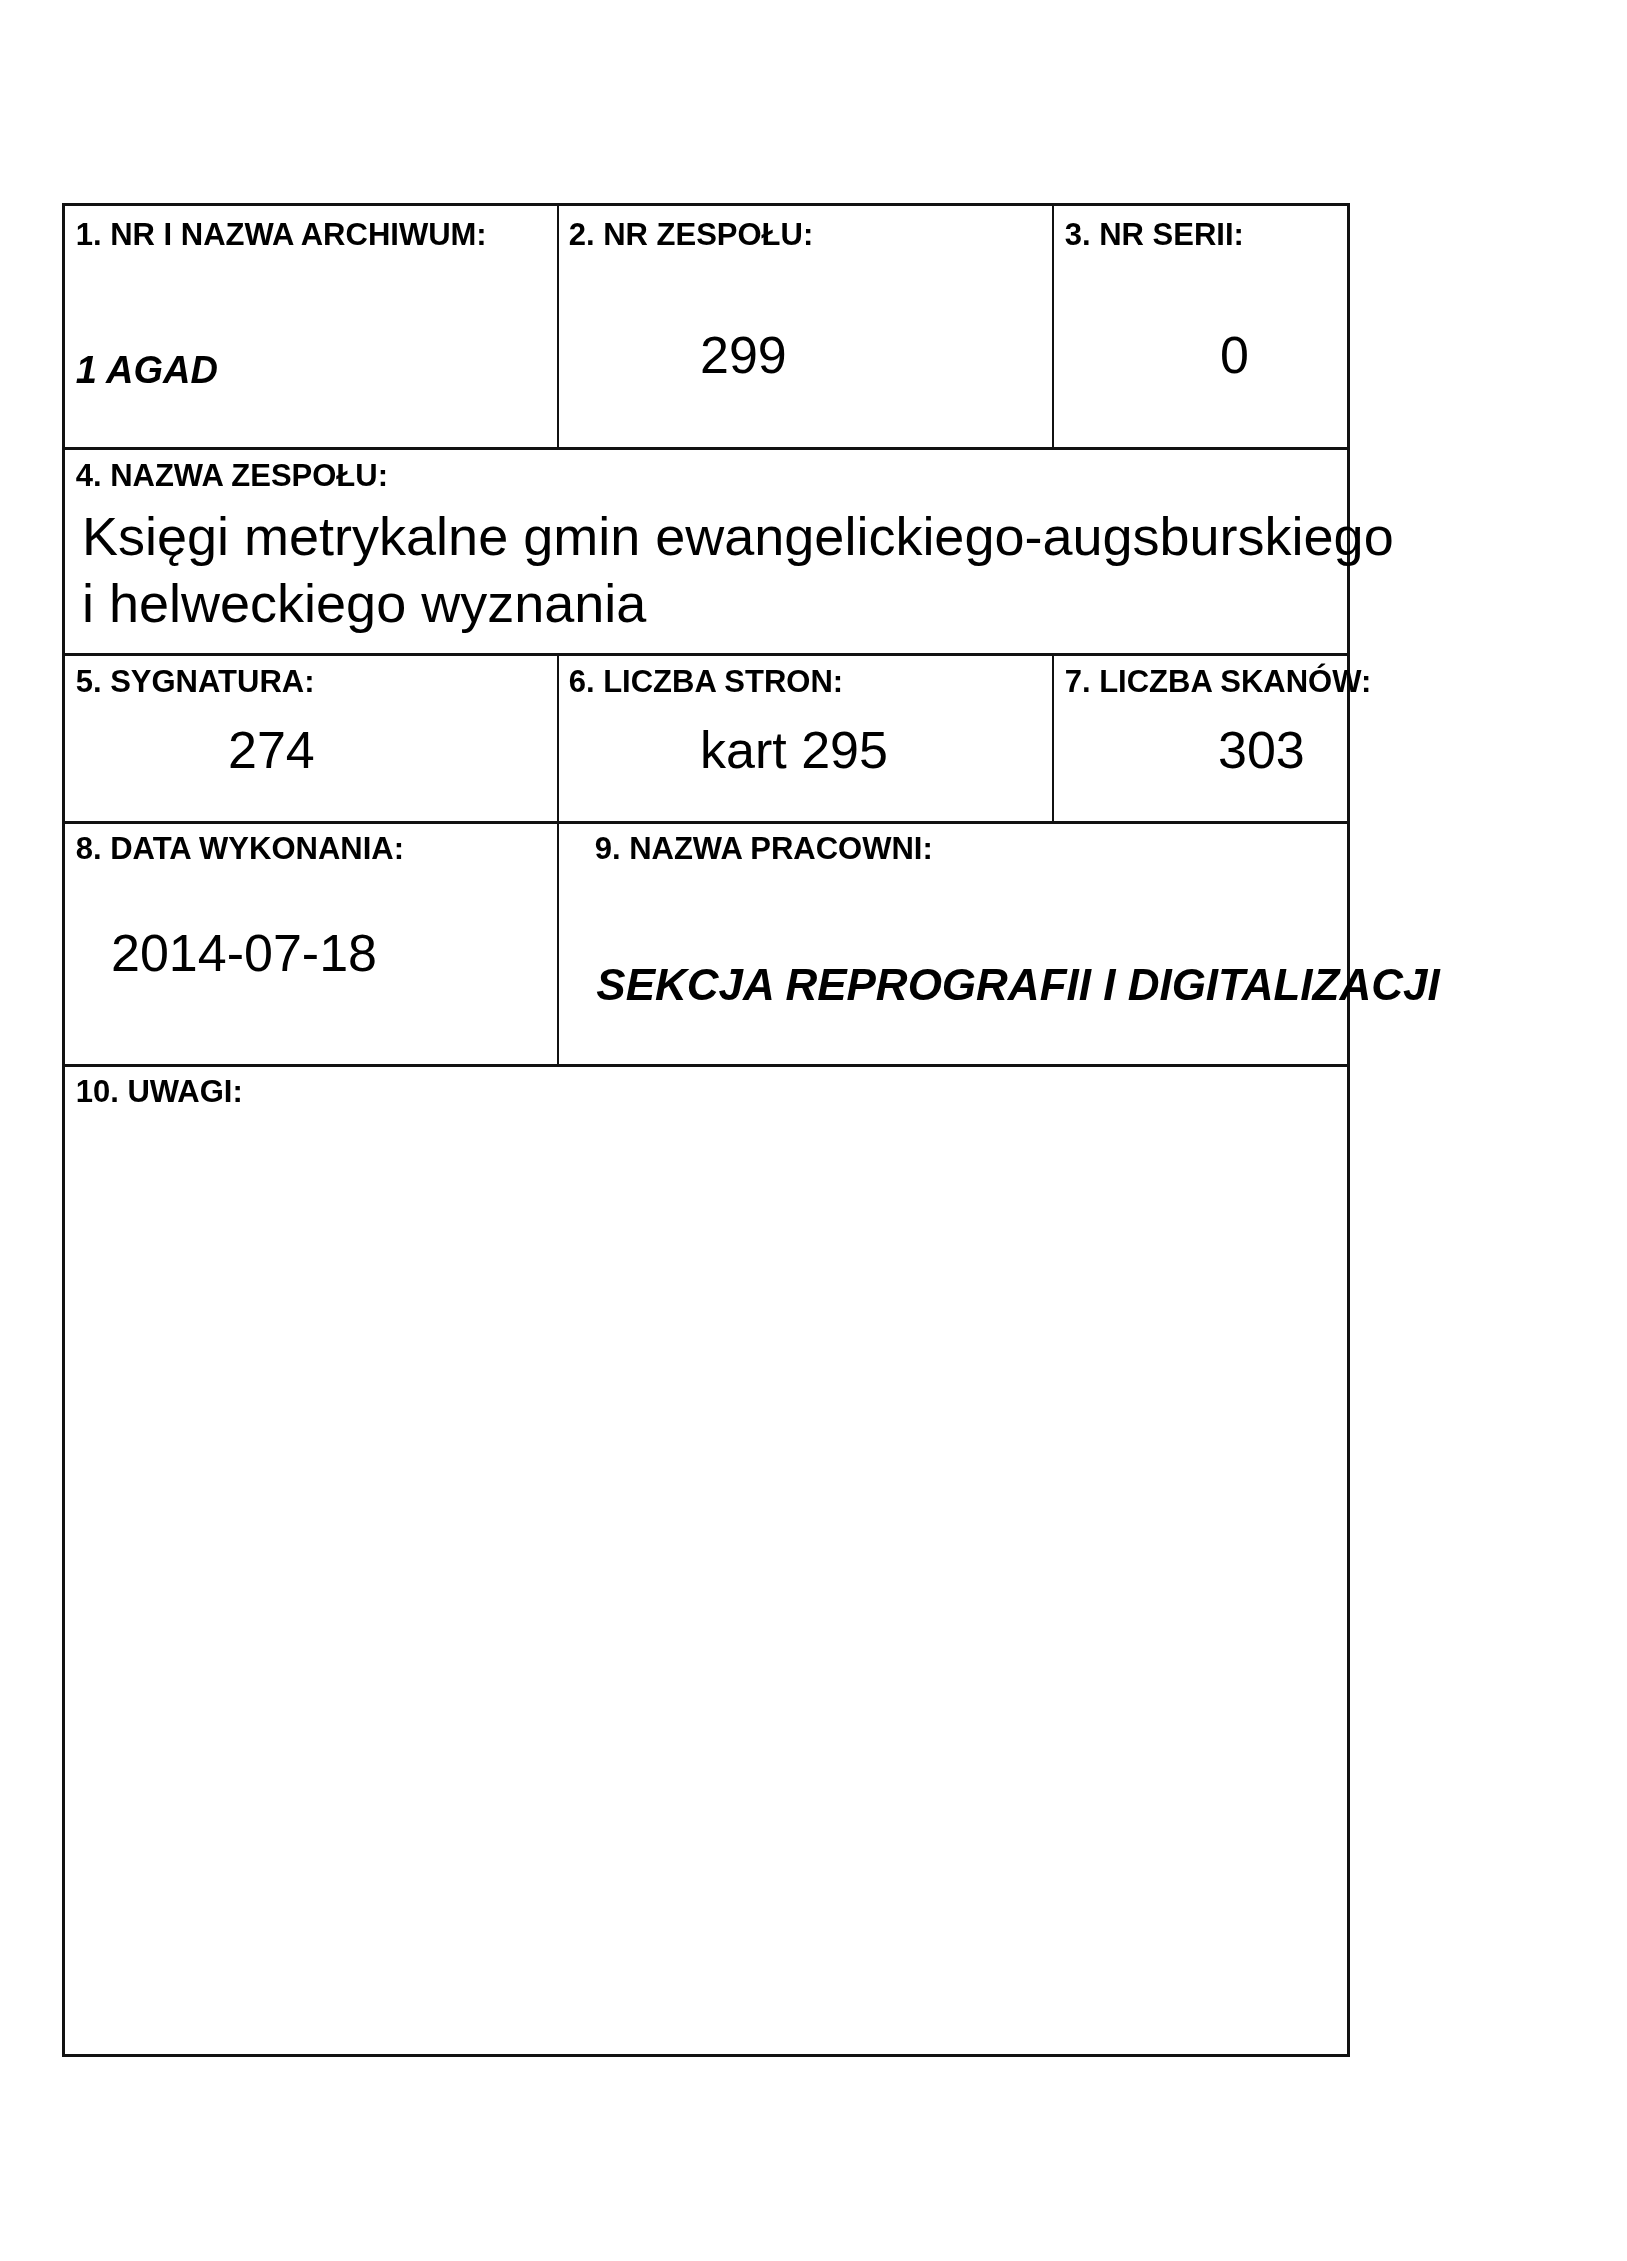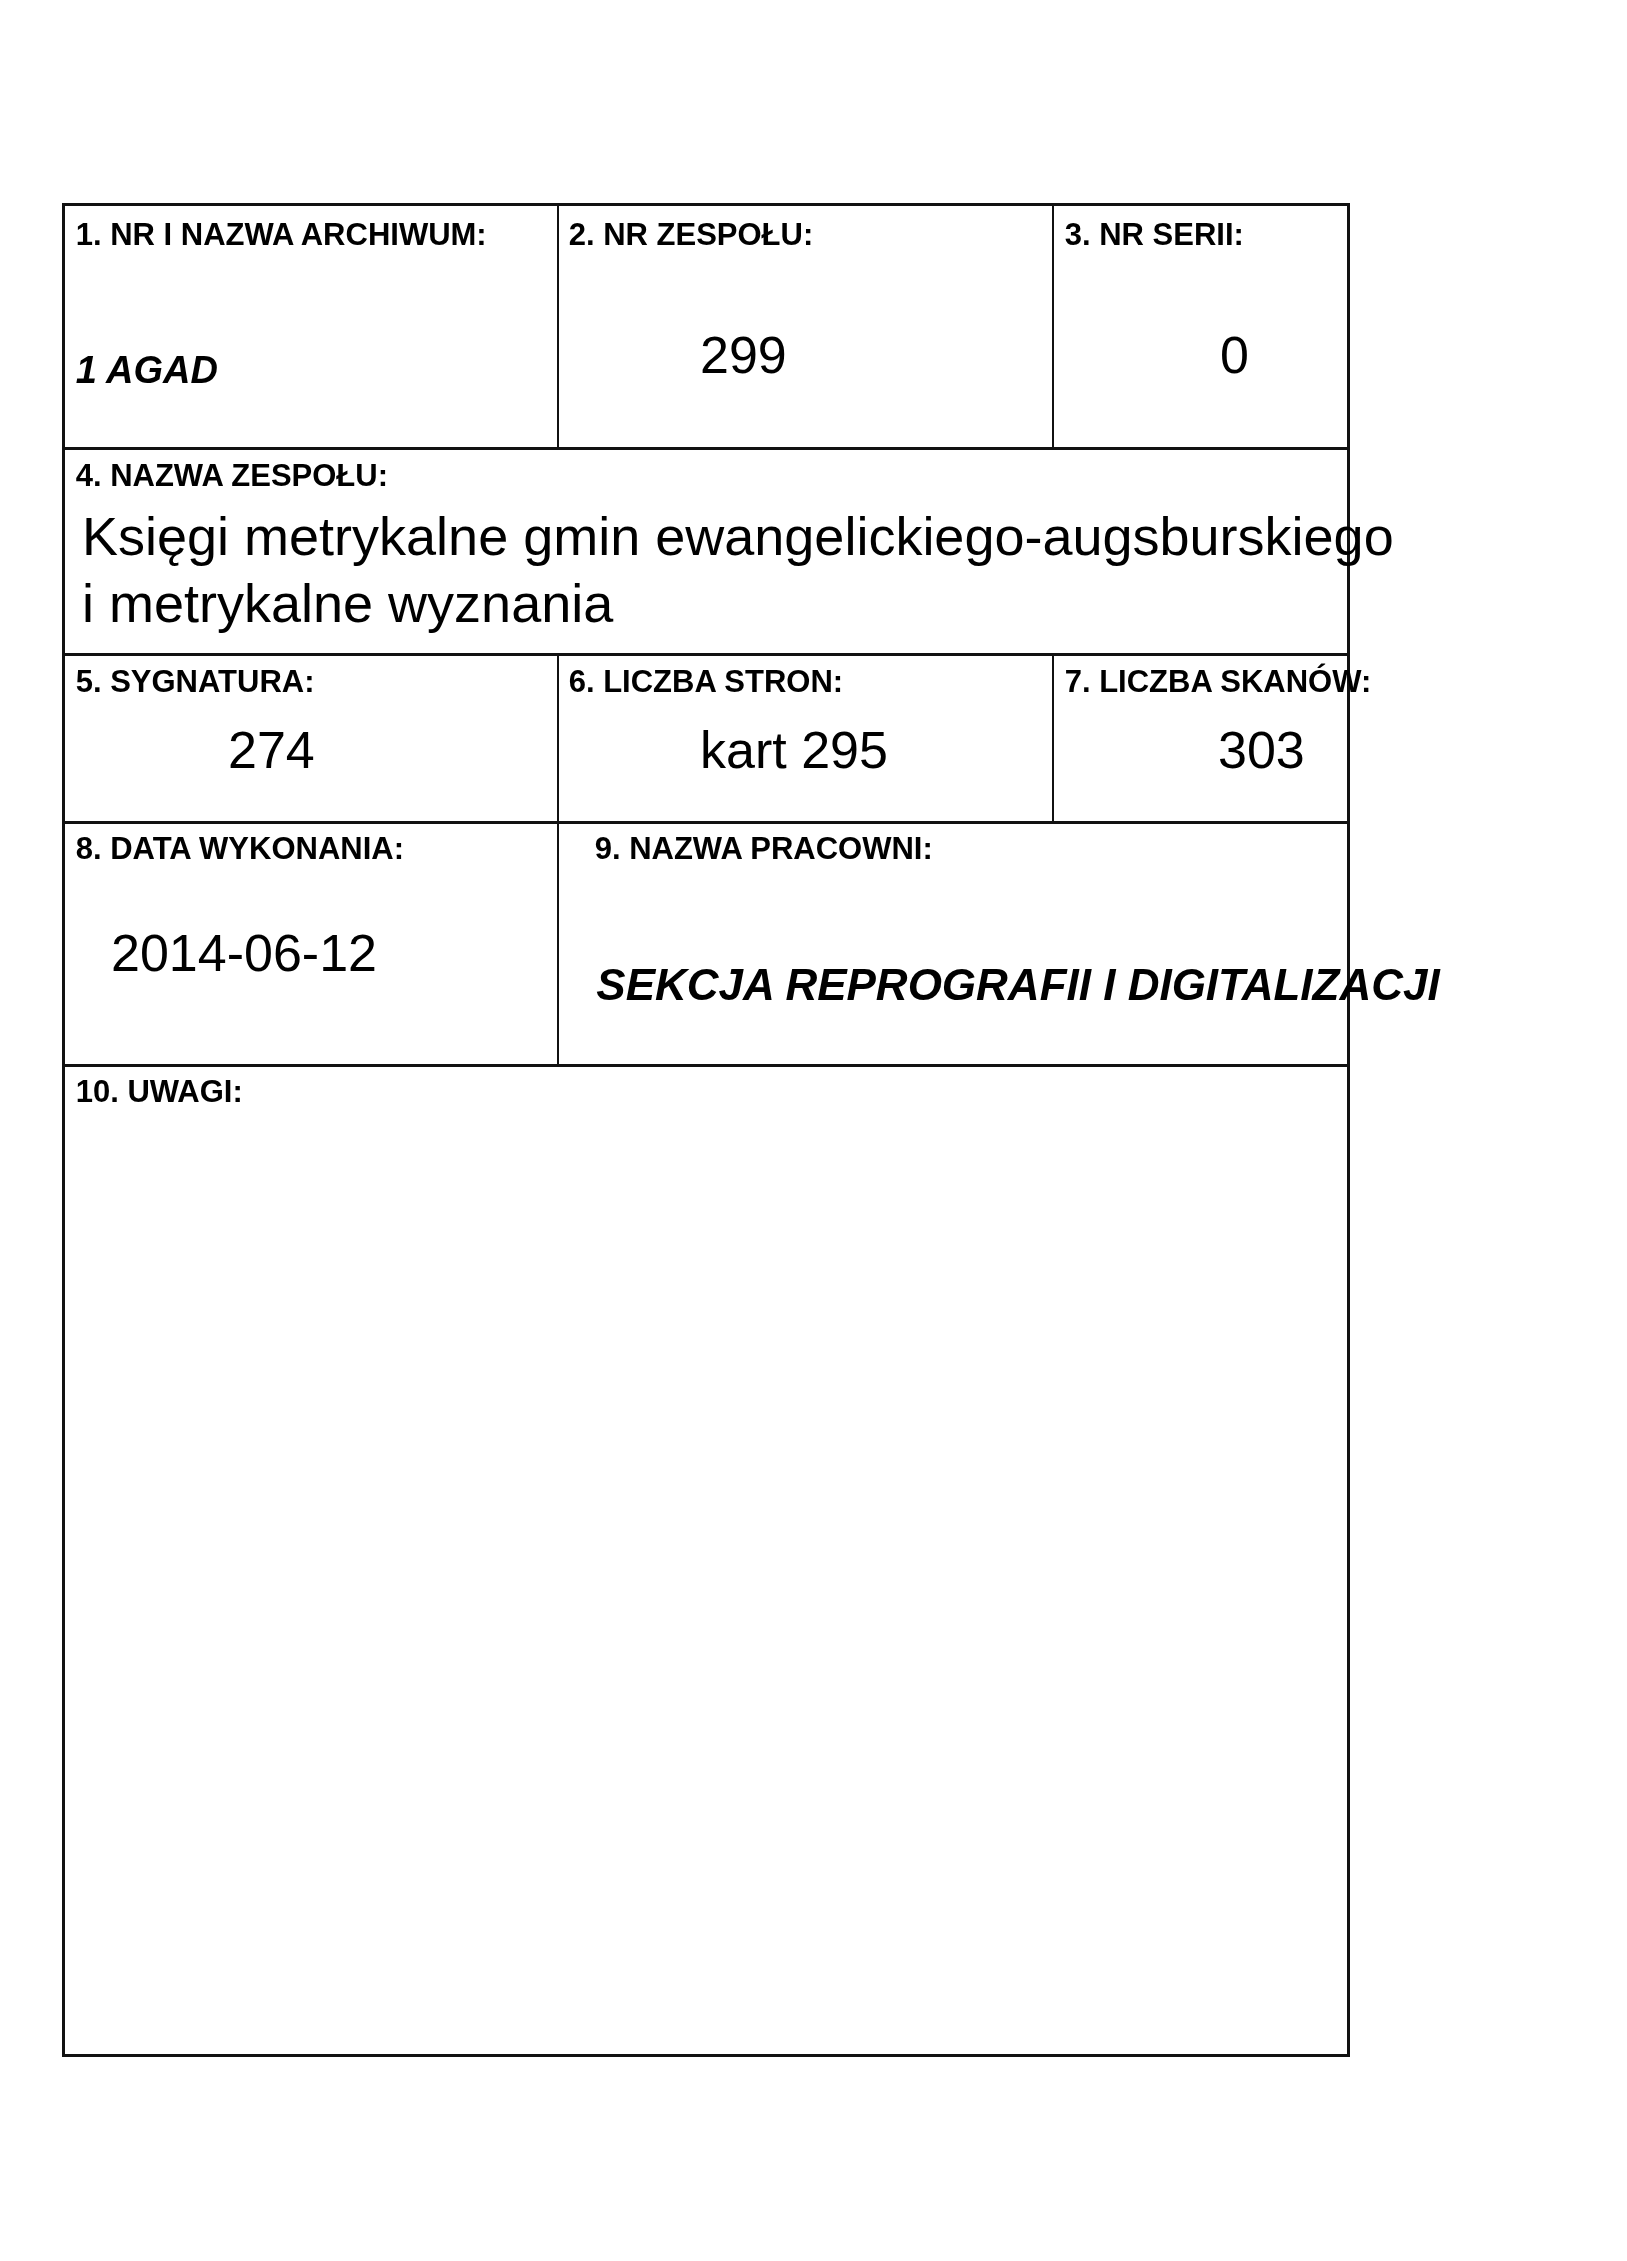--- a/index.html
+++ b/index.html
@@ -99,42 +99,42 @@
 
   <div class="cell" style="left:989px; top:0; width:512px; height:243px;">
     <span class="label" style="top:10.7px; left:10.7px;">3. NR SERII:</span>
     <span class="value" style="left:166px; top:119px;">0</span>
   </div>
 
   <div class="cell" style="left:0; top:243px; width:1501px; height:206px;">
     <span class="label" style="top:9.2px; left:10.7px;">4. NAZWA ZESPOŁU:</span>
     <div class="value-multiline">
       <div>Księgi metrykalne gmin ewangelickiego-augsburskiego</div>
-      <div>i metrykalne wyznania</div>
+      <div>i helweckiego wyznania</div>
     </div>
   </div>
 
   <div class="cell" style="left:0; top:449px; width:493px; height:168px;">
     <span class="label" style="top:9.2px; left:10.7px;">5. SYGNATURA:</span>
     <span class="value" style="left:163px; top:65px;text-align:center;">274</span>
   </div>
 
   <div class="cell" style="left:493px; top:449px; width:495px; height:168px;">
     <span class="label" style="top:9.2px; left:10.7px;">6. LICZBA STRON:</span>
     <span class="value" style="left:142px; top:65px;">kart 295</span>
   </div>
 
   <div class="cell" style="left:989px; top:449px; width:512px; height:168px;">
     <span class="label" style="top:9.2px; left:10.7px;">7. LICZBA SKANÓW:</span>
     <span class="value" style="left:164px; top:65px;">303</span>
   </div>
 
   <div class="cell" style="left:0; top:616px; width:493px; height:243px;">
     <span class="label" style="top:9.2px; left:10.7px;">8. DATA WYKONANIA:</span>
-    <span class="value" style="left:46px; top:101px;">2014-06-12</span>
+    <span class="value" style="left:46px; top:101px;">2014-07-18</span>
   </div>
 
   <div class="cell" style="left:519px; top:616px; width:1008px; height:243px;">
     <span class="label" style="top:9.2px; left:10.7px;">9. NAZWA PRACOWNI:</span>
     <span class="value-italic-bold" style="left:12.3px; top:106px; font-size:44px;">SEKCJA REPROGRAFII I DIGITALIZACJI</span>
   </div>
 
   <div class="cell" style="left:0; top:859px; width:1501px; height:992px;">
     <span class="label" style="top:9.2px; left:10.7px;">10. UWAGI:</span>
     <span class="value" style="left:10.7px; top:61px;"></span>

